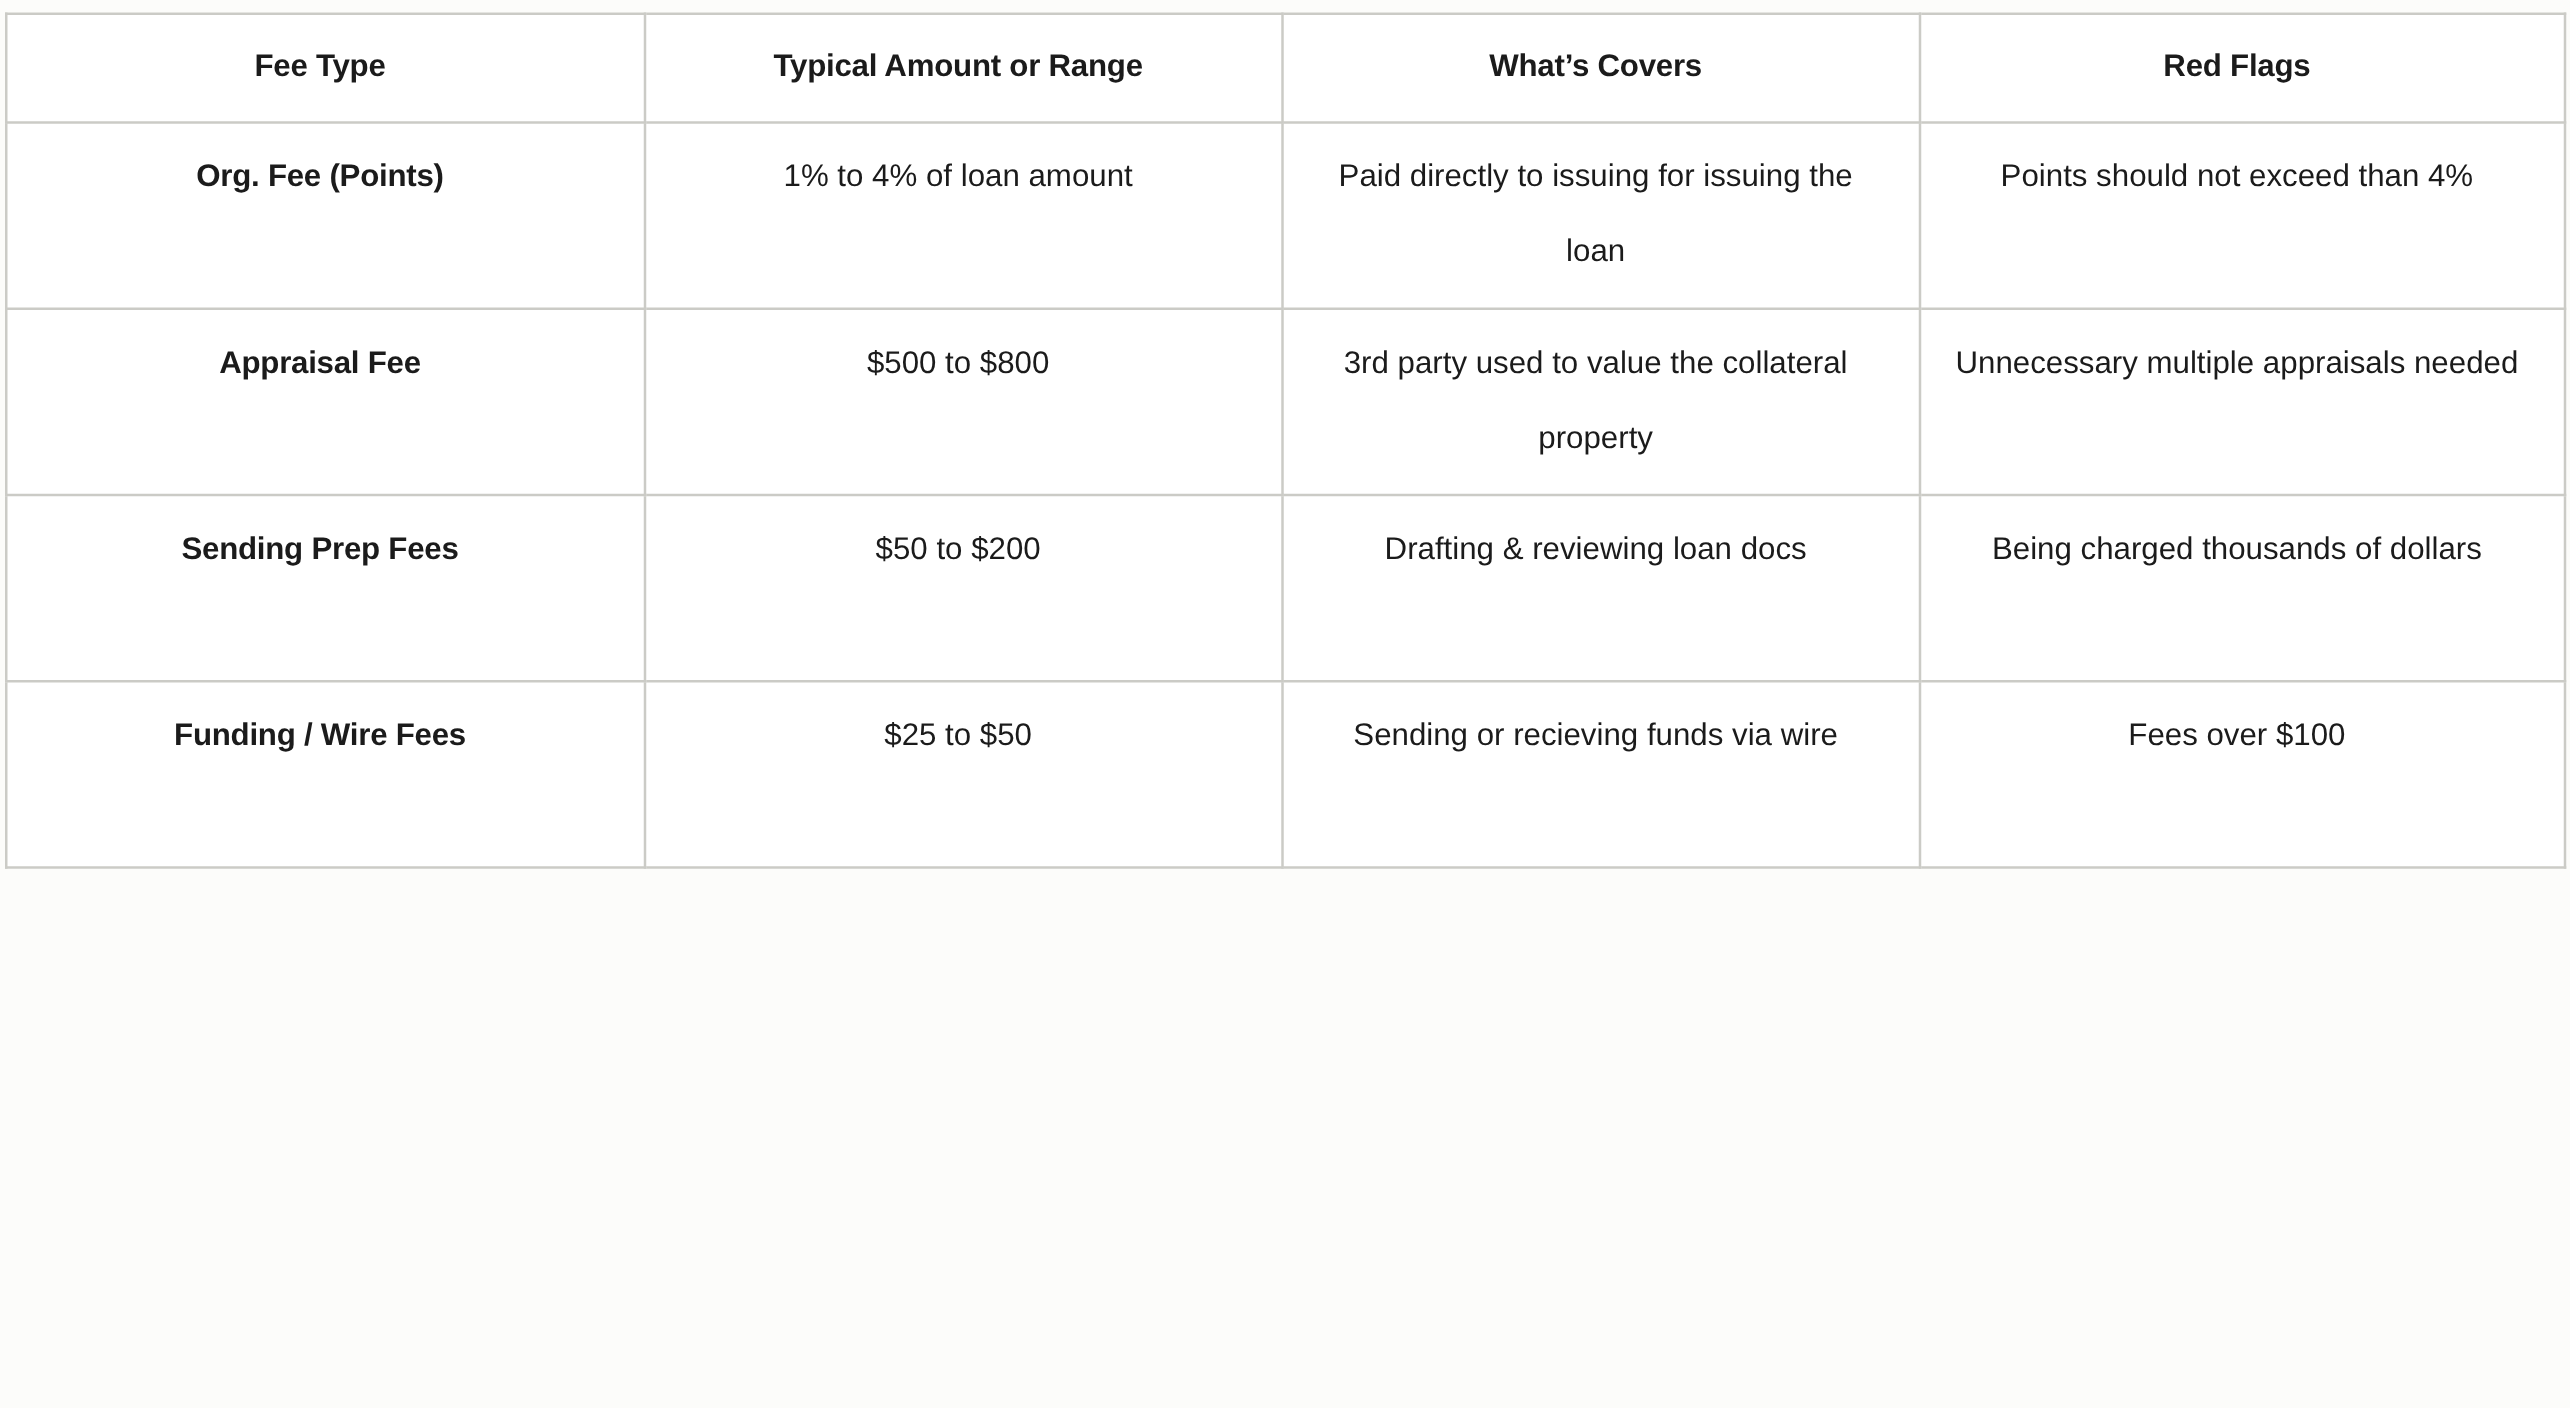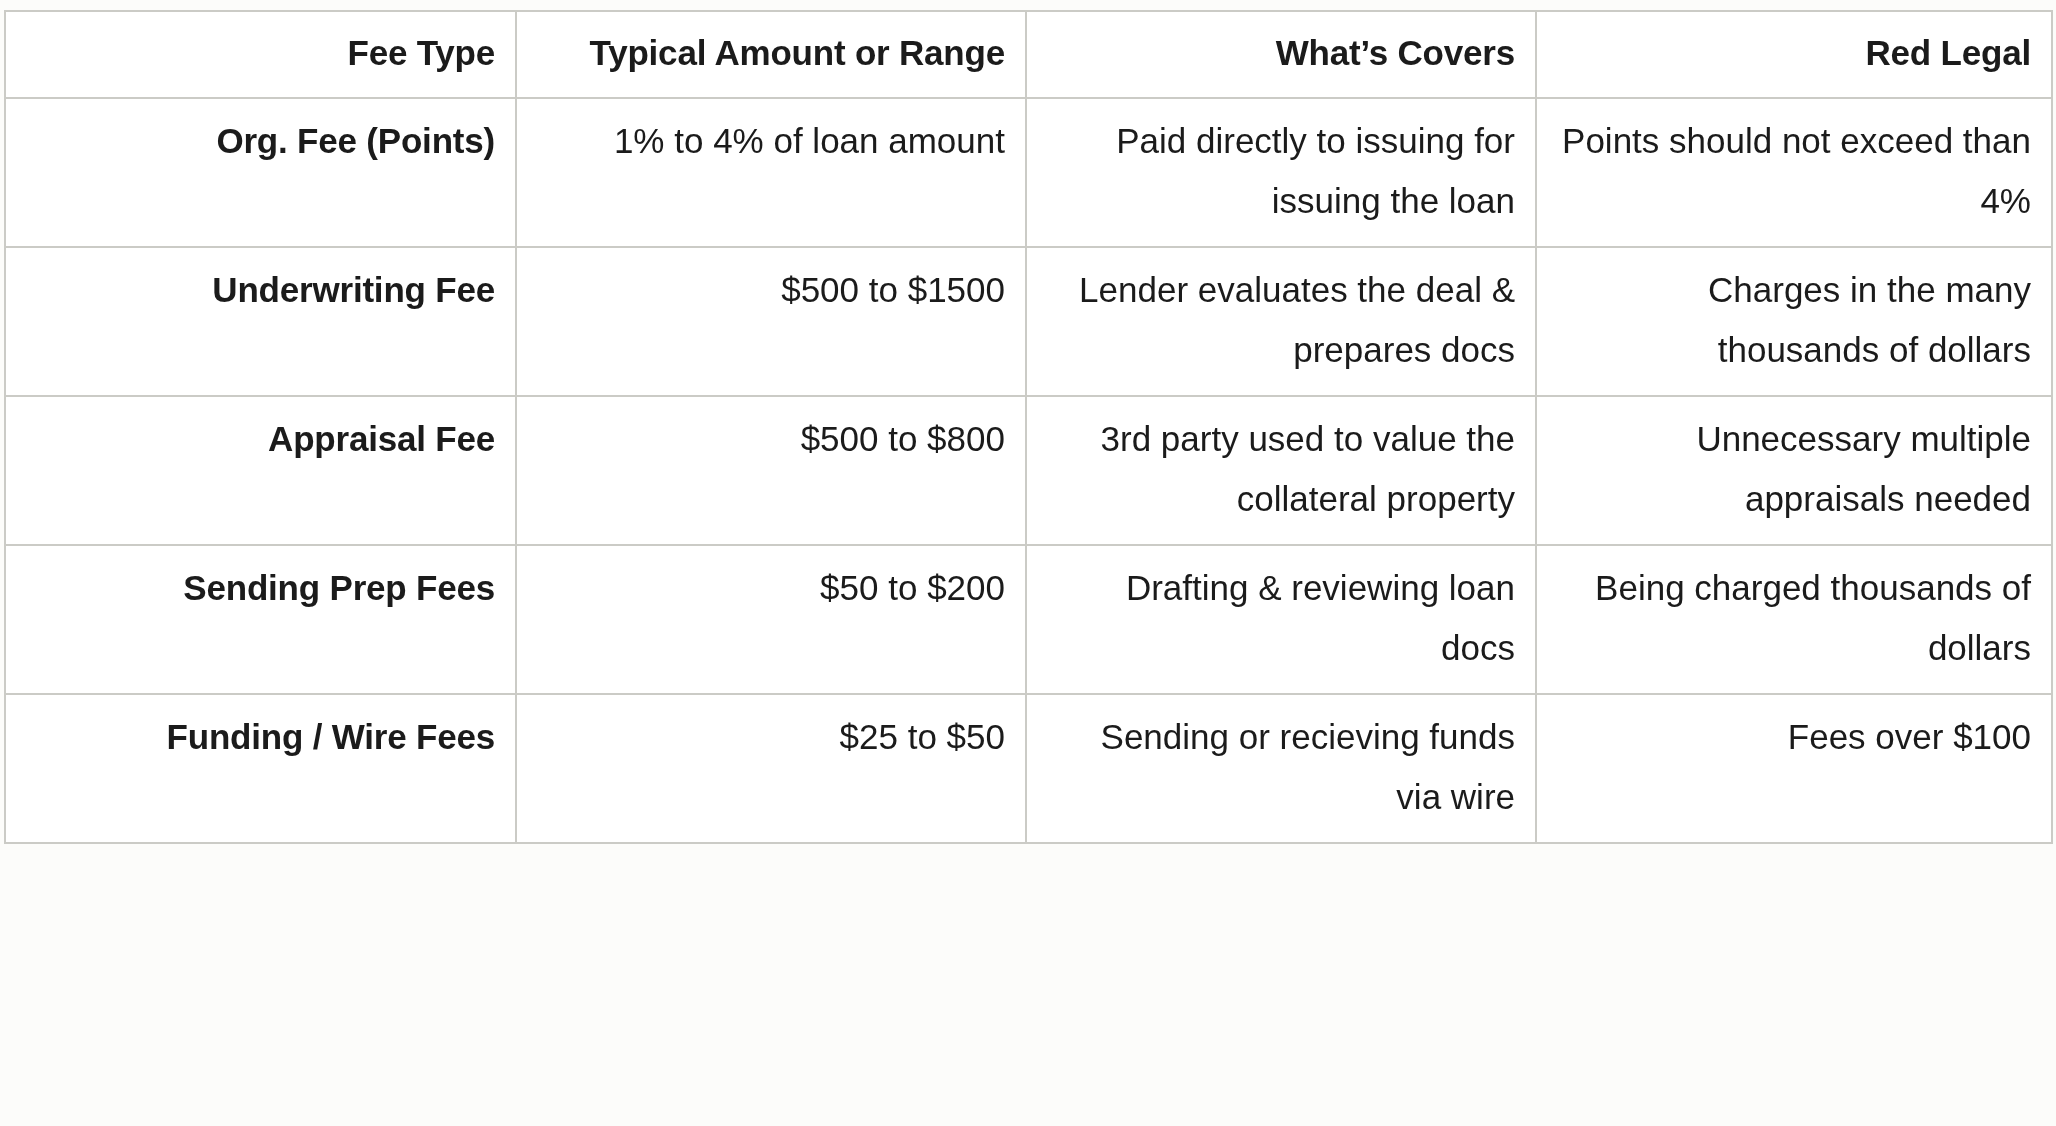--- a/index.html
+++ b/index.html
@@ -23,23 +23,23 @@
       font-family: "Liberation Sans", "DejaVu Sans", sans-serif;
       color: #1b1b1b;
     }
     table.fees col.c1 { width: 511px; }
     table.fees col.c2 { width: 510px; }
     table.fees col.c3 { width: 510px; }
     table.fees col.c4 { width: 516px; }
     table.fees th, table.fees td {
       border: 2px solid #cbcbc6;
       vertical-align: top;
-      text-align: right;
-      padding: 12px 20px 0 23px;
-      font-size: 35px;
+      text-align: center;
+      padding: 12px 32px 0 23px;
+      font-size: 25px;
       line-height: 60px;
       overflow: hidden;
       word-wrap: break-word;
     }
     table.fees thead th {
       height: 74px;
       padding-top: 11px;
       font-weight: bold;
       letter-spacing: -0.2px;
     }
@@ -63,35 +63,29 @@
       <col class="c1">
         <col class="c2">
         <col class="c3">
         <col class="c4">
     </colgroup>
     <thead>
       <tr>
         <th>Fee Type</th>
         <th>Typical Amount or Range</th>
         <th>What’s Covers</th>
-        <th>Red Legal</th>
+        <th>Red Flags</th>
       </tr>
     </thead>
     <tbody>
       <tr>
         <td class="name">Org. Fee (Points)</td>
         <td>1% to 4% of loan amount</td>
         <td>Paid directly to issuing for issuing the loan</td>
         <td>Points should not exceed than 4%</td>
-      </tr>
-      <tr>
-        <td class="name">Underwriting Fee</td>
-        <td>$500 to $1500</td>
-        <td>Lender evaluates the deal &amp; prepares docs</td>
-        <td>Charges in the many thousands of dollars</td>
       </tr>
       <tr>
         <td class="name">Appraisal Fee</td>
         <td>$500 to $800</td>
         <td>3rd party used to value the collateral property</td>
         <td>Unnecessary multiple appraisals needed</td>
       </tr>
       <tr>
         <td class="name">Sending Prep Fees</td>
         <td>$50 to $200</td>

